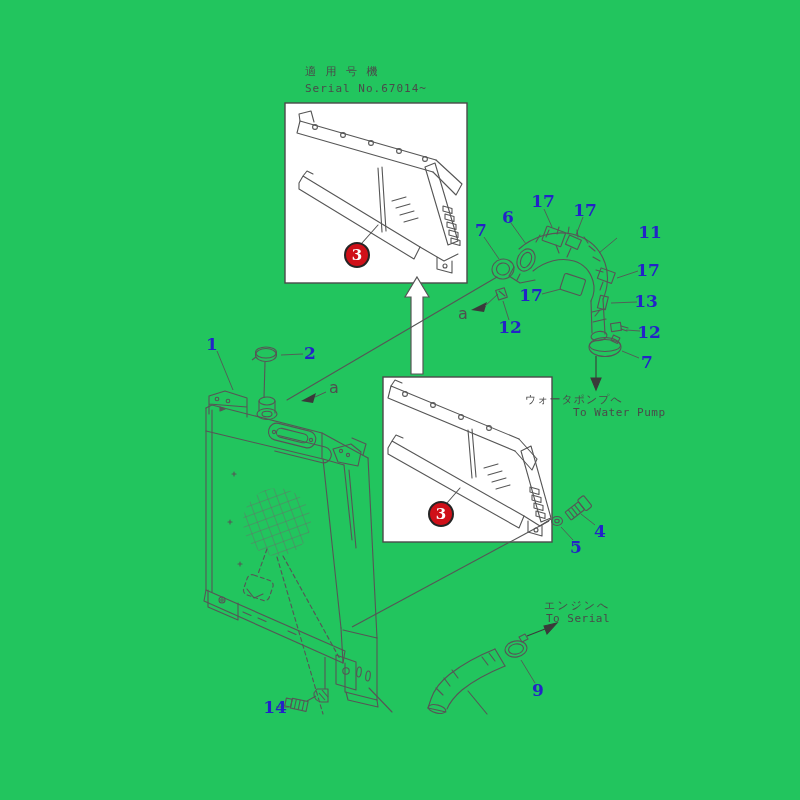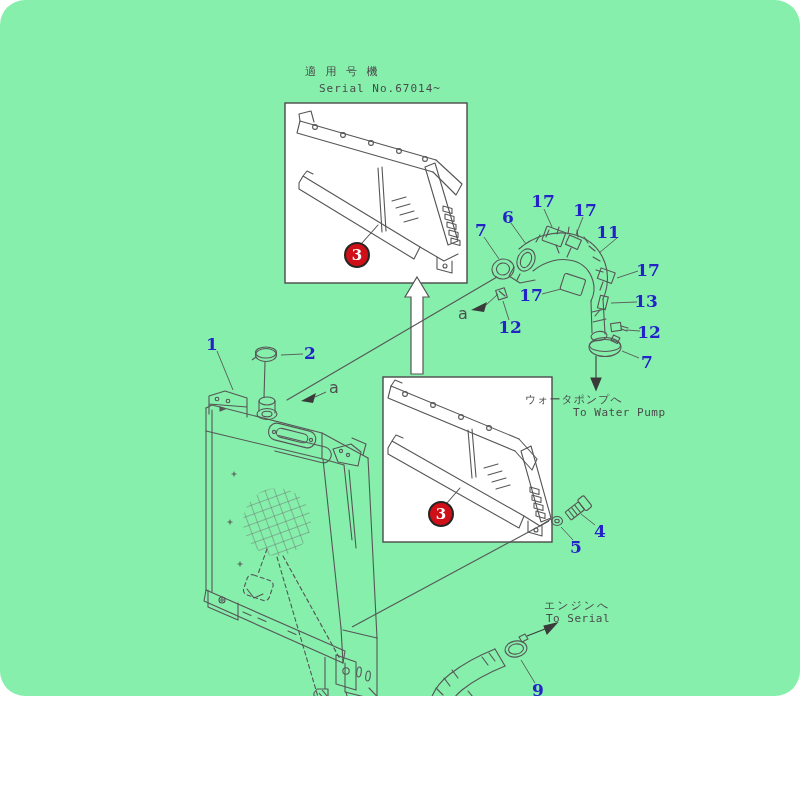--- a/index.html
+++ b/index.html
@@ -1,17 +1,17 @@
 <!DOCTYPE html>
 <html><head>
 <meta charset="utf-8">
 <style>
   html,body{margin:0;padding:0;background:#fff;}
-  #stage{position:relative;width:800px;height:696px;background:#86efac;overflow:hidden;
-         font-family:"DejaVu Sans", sans-serif;border-radius:25px;}
+  #stage{position:relative;width:800px;height:800px;background:#22c55e;overflow:hidden;
+         font-family:"DejaVu Sans", sans-serif;}
   #art{position:absolute;left:0;top:0;}
   .note{position:absolute;color:#4a4a4a;font-family:"DejaVu Sans Mono", monospace;
         font-size:11px;letter-spacing:1px;white-space:nowrap;}
   .note-jp{font-family:"DejaVu Sans", sans-serif;font-size:11px;letter-spacing:3px;}
   .callout{position:absolute;transform:translate(-50%,-50%);color:#2323c8;
            font-family:"DejaVu Serif", serif;font-weight:bold;font-size:17px;line-height:1;}
   .badge{position:absolute;width:22px;height:22px;border-radius:50%;background:#cf1019;
          border:2px solid #252525;color:#fff;text-align:center;
          font:bold 15px/22px "DejaVu Serif", serif;}
   .refmark{position:absolute;transform:translate(-50%,-50%);color:#4f4f4f;
@@ -225,21 +225,21 @@
     <path d="M640,331 L626,330"></path>
     <path d="M276,707 L289,707"></path>
     <path d="M544,209 L552,227"></path>
     <path d="M583,217 L576,235"></path>
     <path d="M638,271 L617,278"></path>
     <path d="M542,294 L561,289"></path>
   </g>
 </svg>
 
 <div class="note note-jp" style="left:305px;top:64px;">適 用 号 機</div>
-<div class="note" style="left:319px;top:82px;">Serial No.67014~</div>
+<div class="note" style="left:305px;top:82px;">Serial No.67014~</div>
 
 <div class="note note-jp" style="left:525px;top:392px;letter-spacing:1px;">ウォータポンプへ</div>
 <div class="note" style="left:573px;top:406px;letter-spacing:0.5px;">To Water Pump</div>
 
 <div class="note note-jp" style="left:544px;top:598px;letter-spacing:2px;">エンジンへ</div>
 <div class="note" style="left:546px;top:612px;letter-spacing:0.5px;">To Serial</div>
 
 <div class="badge" style="left:344px;top:242px;">3</div>
 <div class="badge" style="left:428px;top:501px;">3</div>
 
@@ -248,22 +248,22 @@
 
 <div class="callout" style="left:212px;top:344px;">1</div>
 <div class="callout" style="left:310px;top:353px;">2</div>
 <div class="callout" style="left:600px;top:531px;">4</div>
 <div class="callout" style="left:576px;top:547px;">5</div>
 <div class="callout" style="left:508px;top:217px;">6</div>
 <div class="callout" style="left:481px;top:230px;">7</div>
 <div class="callout" style="left:647px;top:362px;">7</div>
 <div class="callout" style="left:538px;top:690px;">9</div>
 <div class="callout" style="left:646px;top:301px;">13</div>
-<div class="callout" style="left:608px;top:232px;text-align:center;">11</div>
+<div class="callout" style="left:650px;top:232px;text-align:center;">11</div>
 <div class="callout" style="left:510px;top:327px;">12</div>
 <div class="callout" style="left:649px;top:332px;">12</div>
-<div class="callout" style="left:283px;top:707px;text-decoration:underline;">14</div>
+<div class="callout" style="left:275px;top:707px;">14</div>
 <div class="callout" style="left:543px;top:201px;">17</div>
 <div class="callout" style="left:585px;top:210px;">17</div>
 <div class="callout" style="left:648px;top:270px;">17</div>
 <div class="callout" style="left:531px;top:295px;">17</div>
 
 </div>
 
 </body></html>

